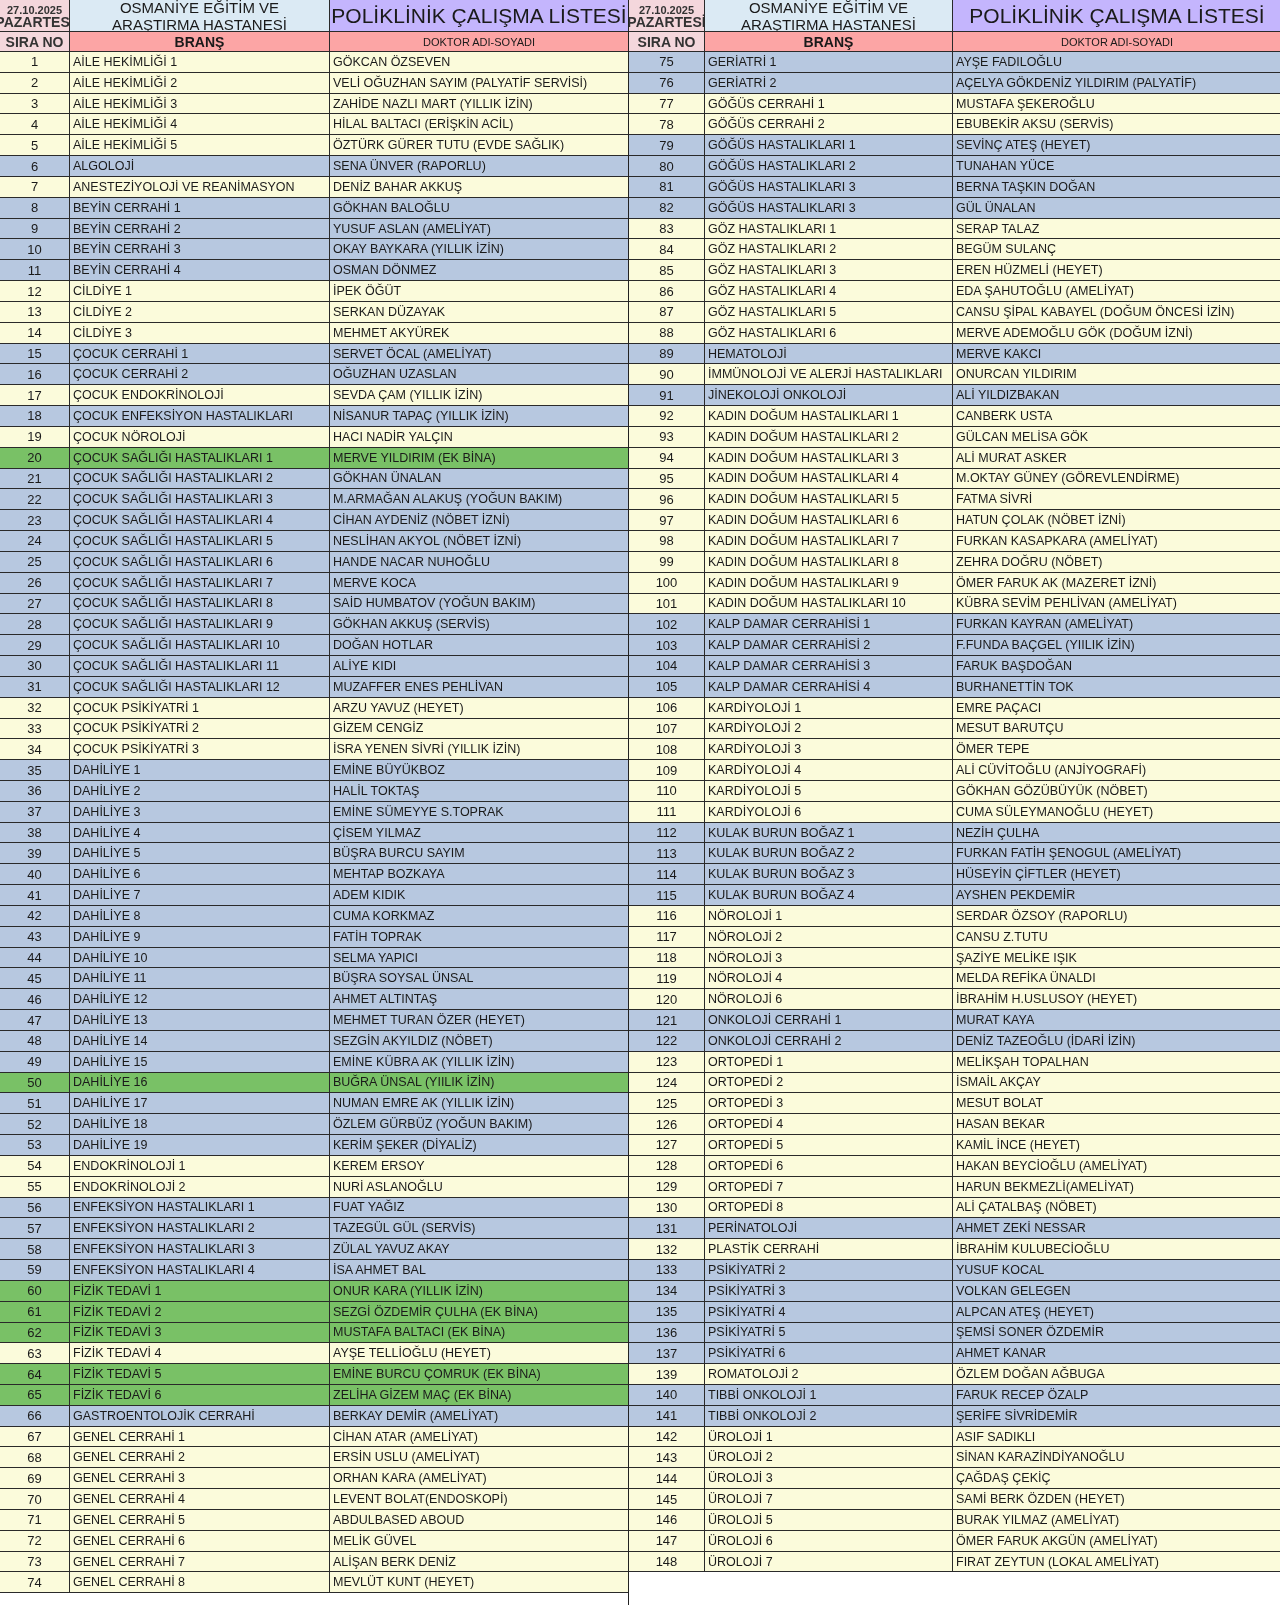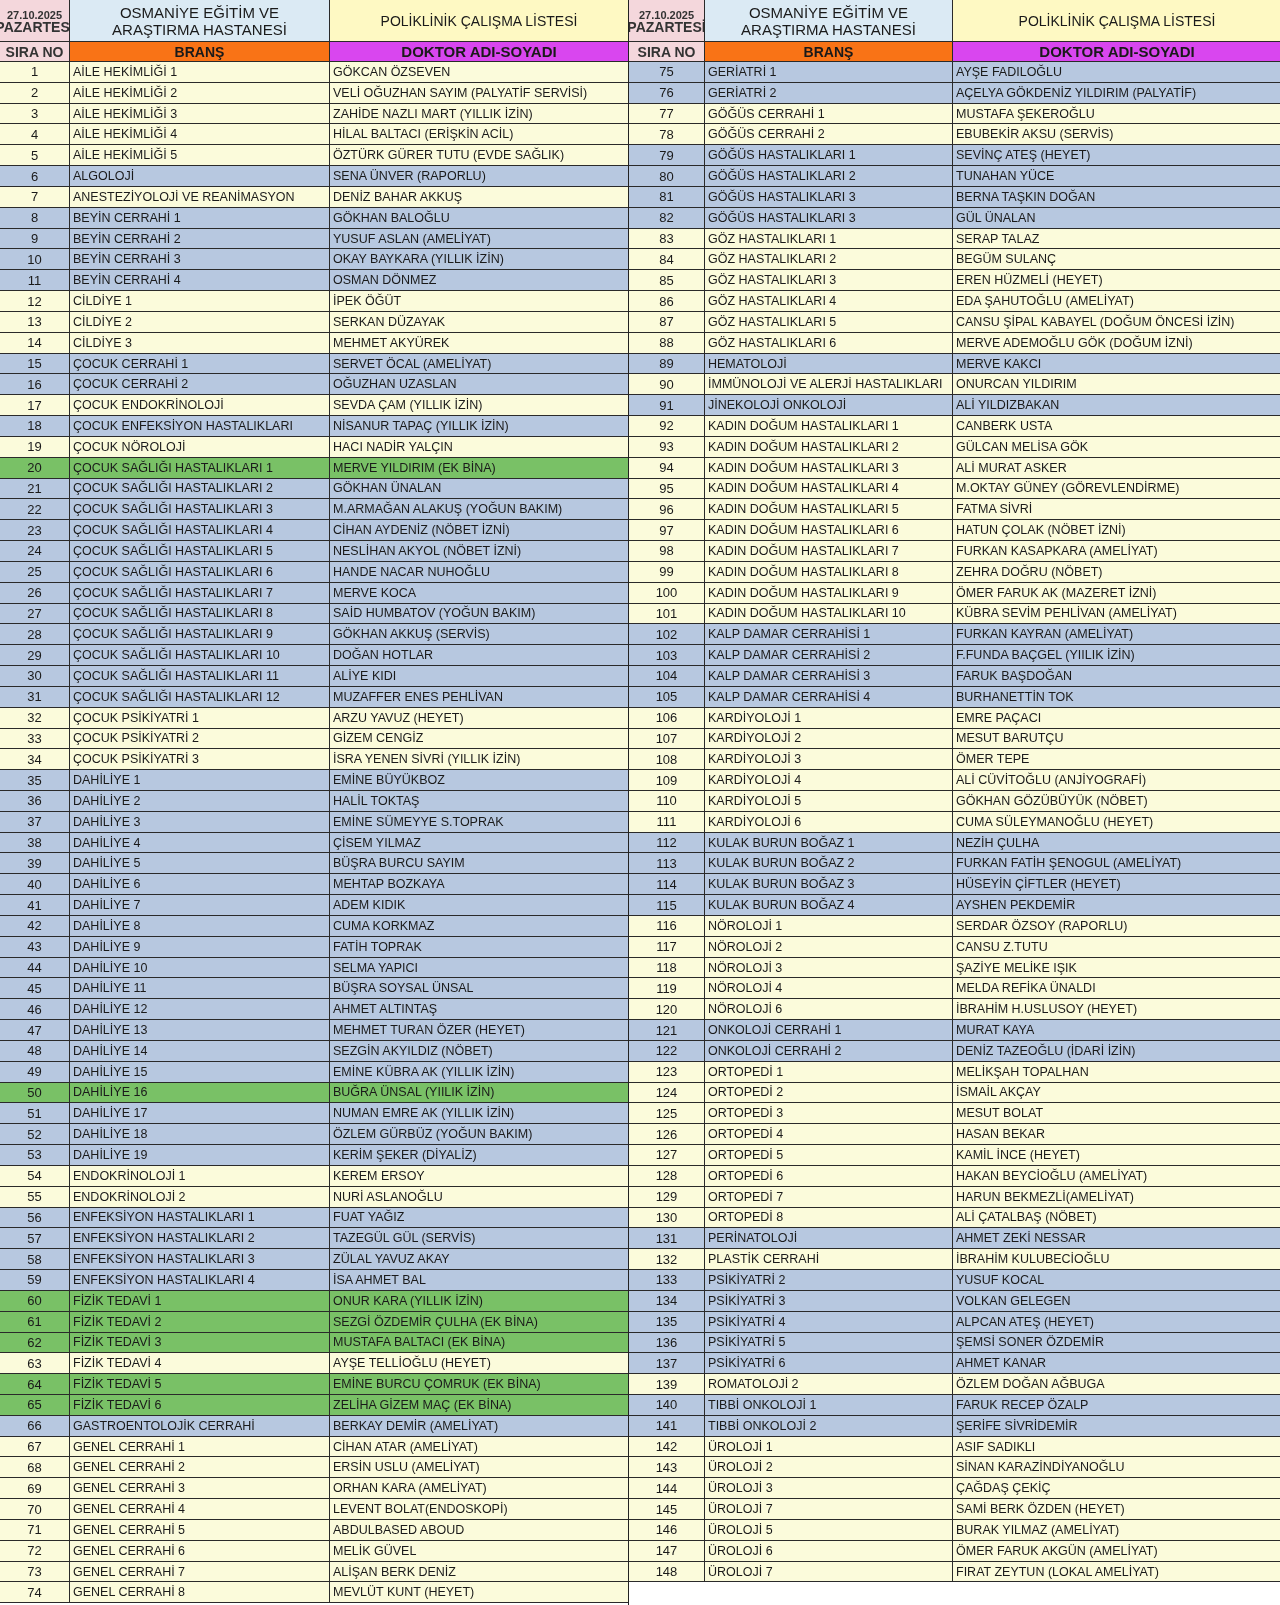--- a/index.html
+++ b/index.html
@@ -2,37 +2,37 @@
 <html><head>
 <meta charset="utf-8">
 <style>
   html, body { margin: 0; padding: 0; background: #ffffff; }
   body { width: 1280px; height: 1605px; overflow: hidden; font-family: "Liberation Sans", sans-serif; }
   .sheet { position: relative; width: 1280px; height: 1605px; display: flex; }
   .half { display: flex; flex-direction: column; border-right: 1px solid #222; }
   .half.left { width: 628px; }
   .half.right { width: 652px; }
   .hdr1, .hdr2, .row { display: flex; border-bottom: 1px solid #2a2a2a; box-sizing: border-box; }
-  .hdr1 { height: 42px; }
+  .hdr1 { height: 32px; }
   .hdr2 { height: 20px; }
   .row { height: 20.84px; }
   .cell { box-sizing: border-box; border-right: 1px solid #2a2a2a; display: flex; align-items: center; overflow: hidden; white-space: nowrap; color: #1a1a1a; }
   .left .c-no { width: 70px; }
   .left .c-br { width: 260px; }
   .left .c-dr { width: 298px; border-right: none; }
   .right .c-no { width: 76px; }
   .right .c-br { width: 248px; }
   .right .c-dr { width: 328px; border-right: none; }
   .hdr1 .c-no { background: #f4d7dc; justify-content: center; flex-direction: column; font-size: 11px; font-weight: bold; color: #333; line-height: 12px; text-align: center; }
   .hdr1 .c-no span.small { font-size: 14px; }
   .hdr1 .c-br { background: #dbeaf4; justify-content: center; font-size: 15px; color: #1a1a1a; text-align: center; line-height: 17px; white-space: normal; padding: 0 8px; }
-  .hdr1 .c-dr { background: #fef9c3; justify-content: center; font-size: 14px; color: #1a1a1a; }
+  .hdr1 .c-dr { background: #c4b5fd; justify-content: center; font-size: 21px; color: #1a1a1a; }
   .hdr2 .c-no { background: #f4d7dc; justify-content: center; font-size: 14px; font-weight: bold; color: #333; }
-  .hdr2 .c-br { background: #f97316; justify-content: center; font-size: 14px; font-weight: bold; }
-  .hdr2 .c-dr { background: #d946ef; justify-content: center; font-size: 15px; font-weight: bold; }
+  .hdr2 .c-br { background: #fca5a5; justify-content: center; font-size: 14px; font-weight: bold; }
+  .hdr2 .c-dr { background: #fca5a5; justify-content: center; font-size: 11px; font-weight: normal; }
   .row .c-no { justify-content: center; font-size: 13px; }
   .row .c-br, .row .c-dr { padding-left: 3px; font-size: 12.5px; }
   .row.y { background: #fbfbdb; }
   .row.b { background: #b7c8e0; }
   .row.g { background: #79c166; }
 </style>
 </head>
 <body>
 
 <div class="sheet">

